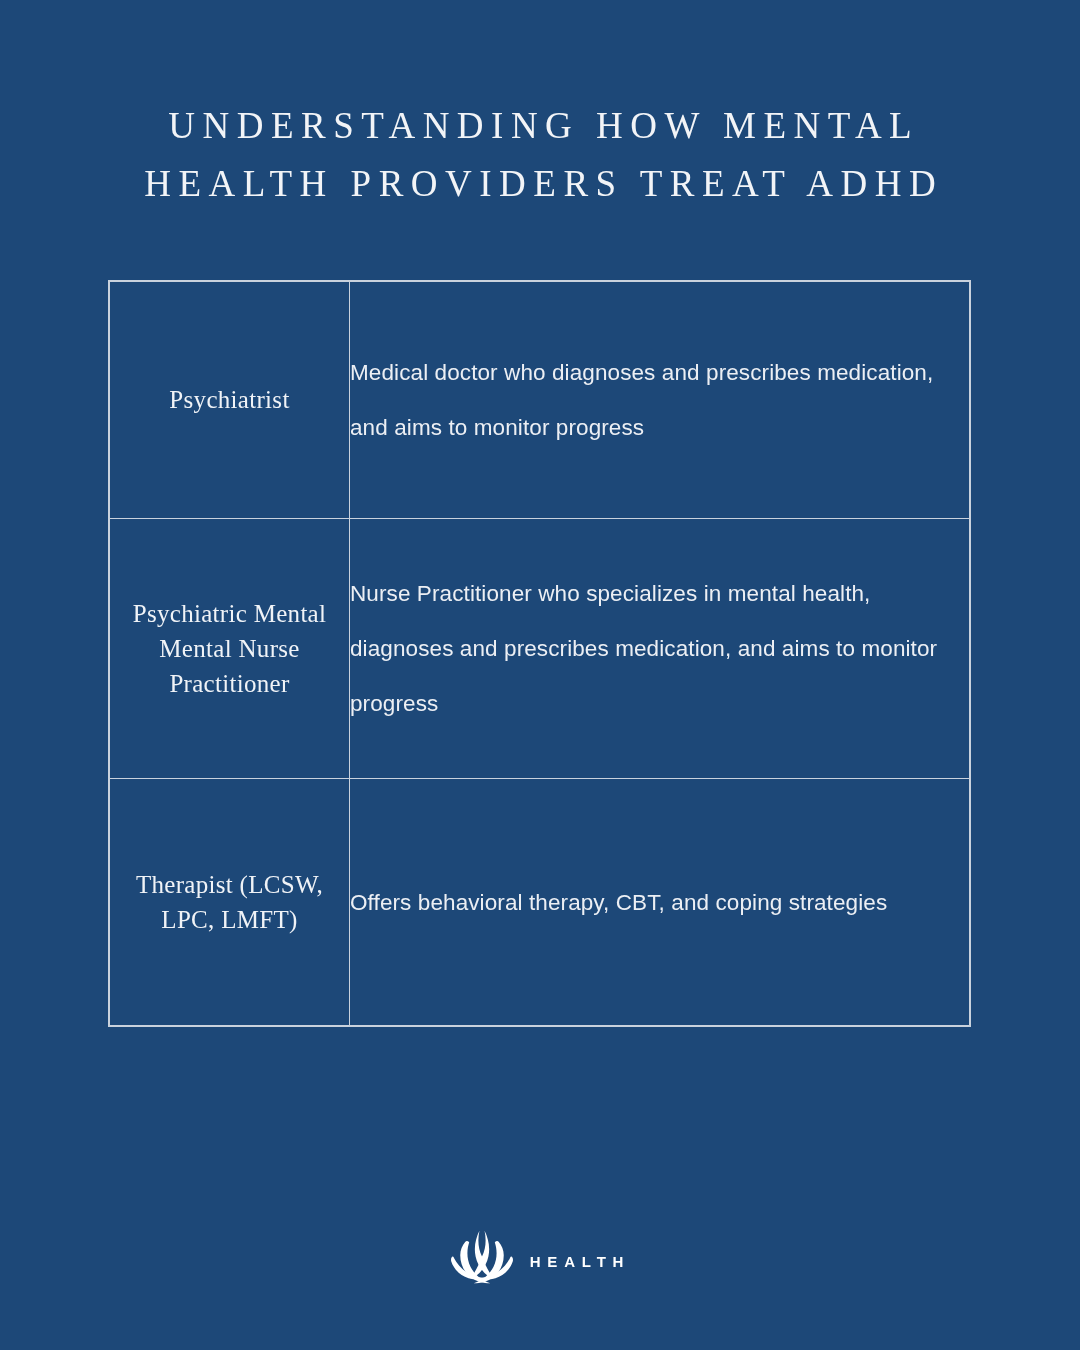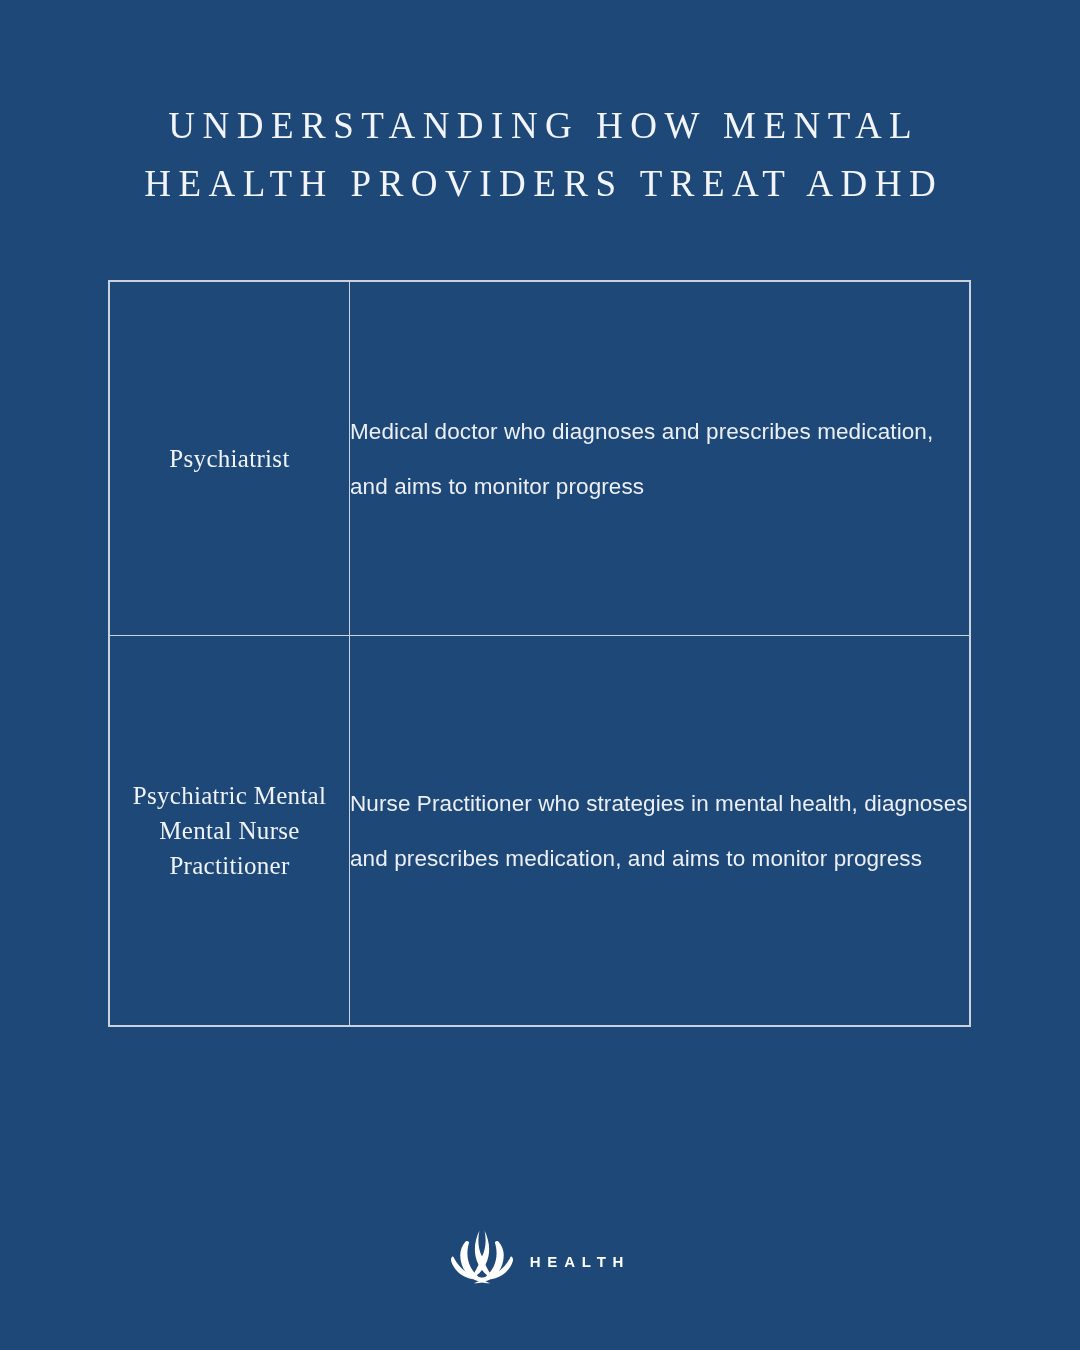--- a/index.html
+++ b/index.html
@@ -164,21 +164,29 @@
           </td>
           <td class="desc-cell">
             <span class="desc-text">Medical doctor who diagnoses and prescribes medication, and aims to monitor progress</span>
           </td>
         </tr>
         <tr class="r2">
           <td class="role-cell">
             <span class="role-text">Psychiatric Mental Mental Nurse Practitioner</span>
           </td>
           <td class="desc-cell">
-            <span class="desc-text">Nurse Practitioner who strategies in mental health, diagnoses and prescribes medication, and aims to monitor progress</span>
+            <span class="desc-text">Nurse Practitioner who specializes in mental health, diagnoses and prescribes medication, and aims to monitor progress</span>
+          </td>
+        </tr>
+        <tr class="r4">
+          <td class="role-cell">
+            <span class="role-text">Therapist (LCSW, LPC, LMFT)</span>
+          </td>
+          <td class="desc-cell">
+            <span class="desc-text">Offers behavioral therapy, CBT, and coping strategies</span>
           </td>
         </tr>
       </tbody>
     </table>
   </div>
 
   <div class="logo-block">
     <svg class="logo-mark" viewBox="0 0 100 96" aria-hidden="true">
       <g fill="#ffffff">
         <path d="M50 44 C44 32 43 18 46 4 C40 16 37 30 40 44 C42 54 47 62 54 70 C58 74 63 77 68 79 C62 70 55 58 50 44 Z"></path>

